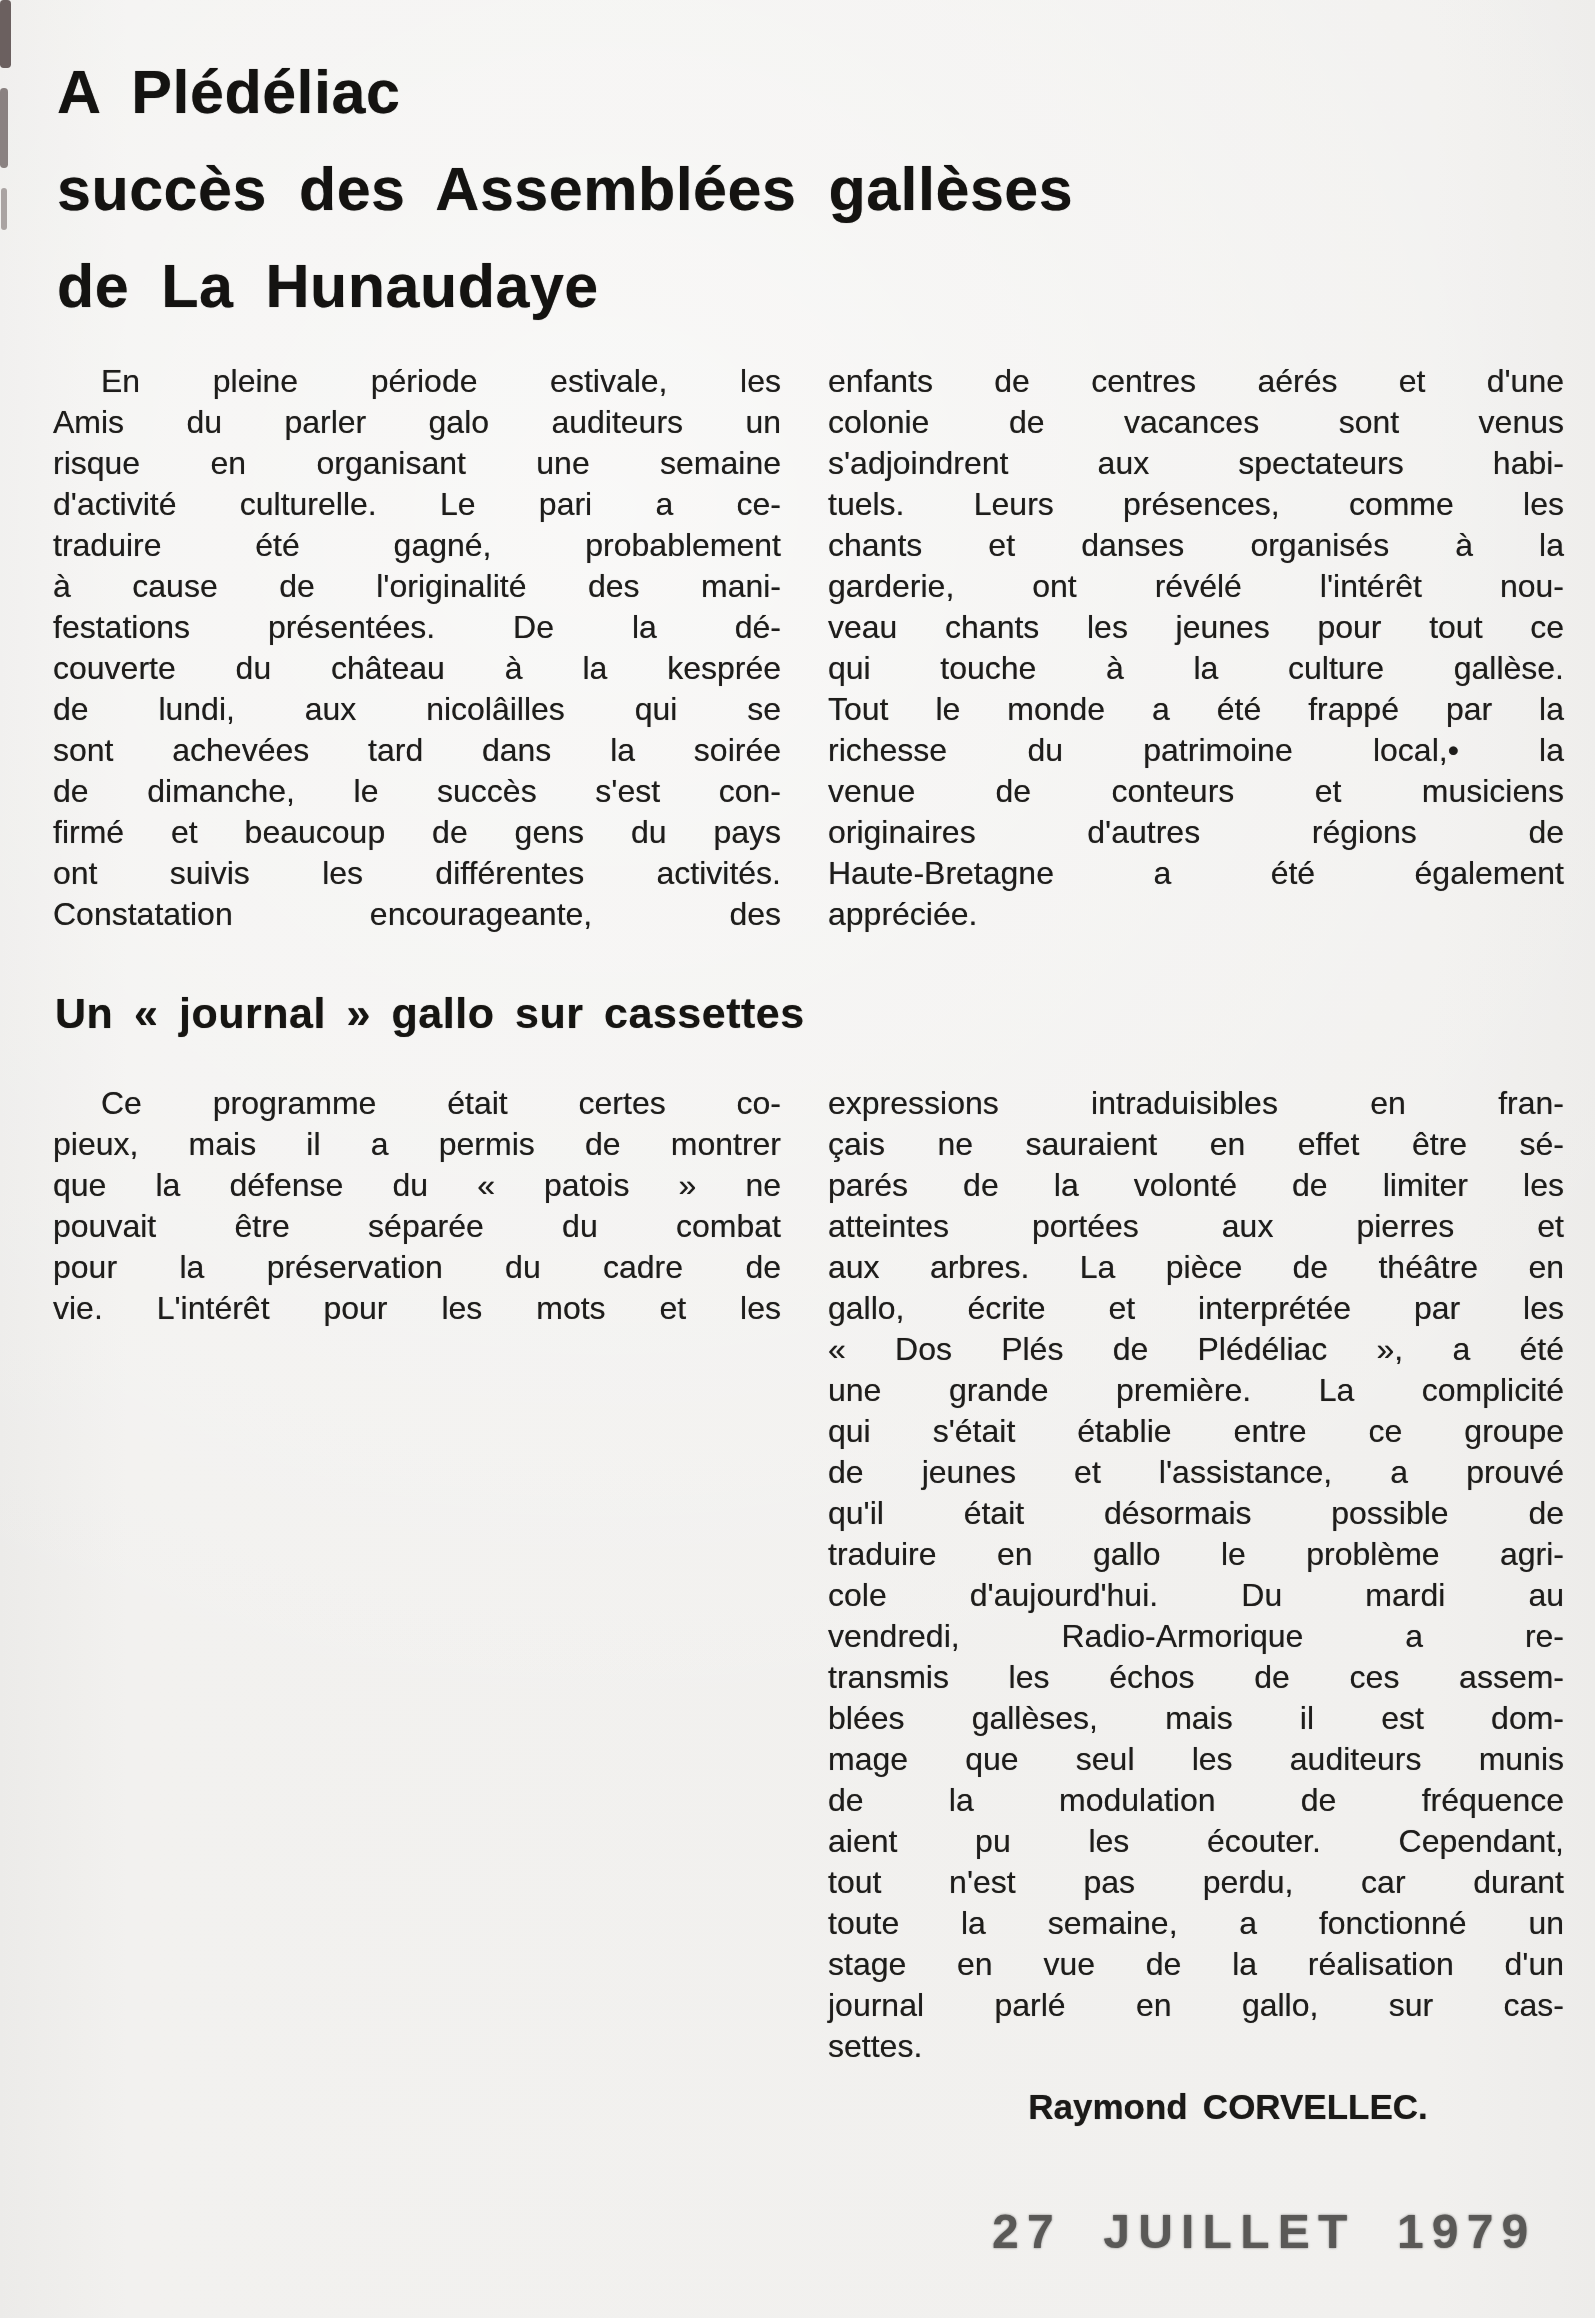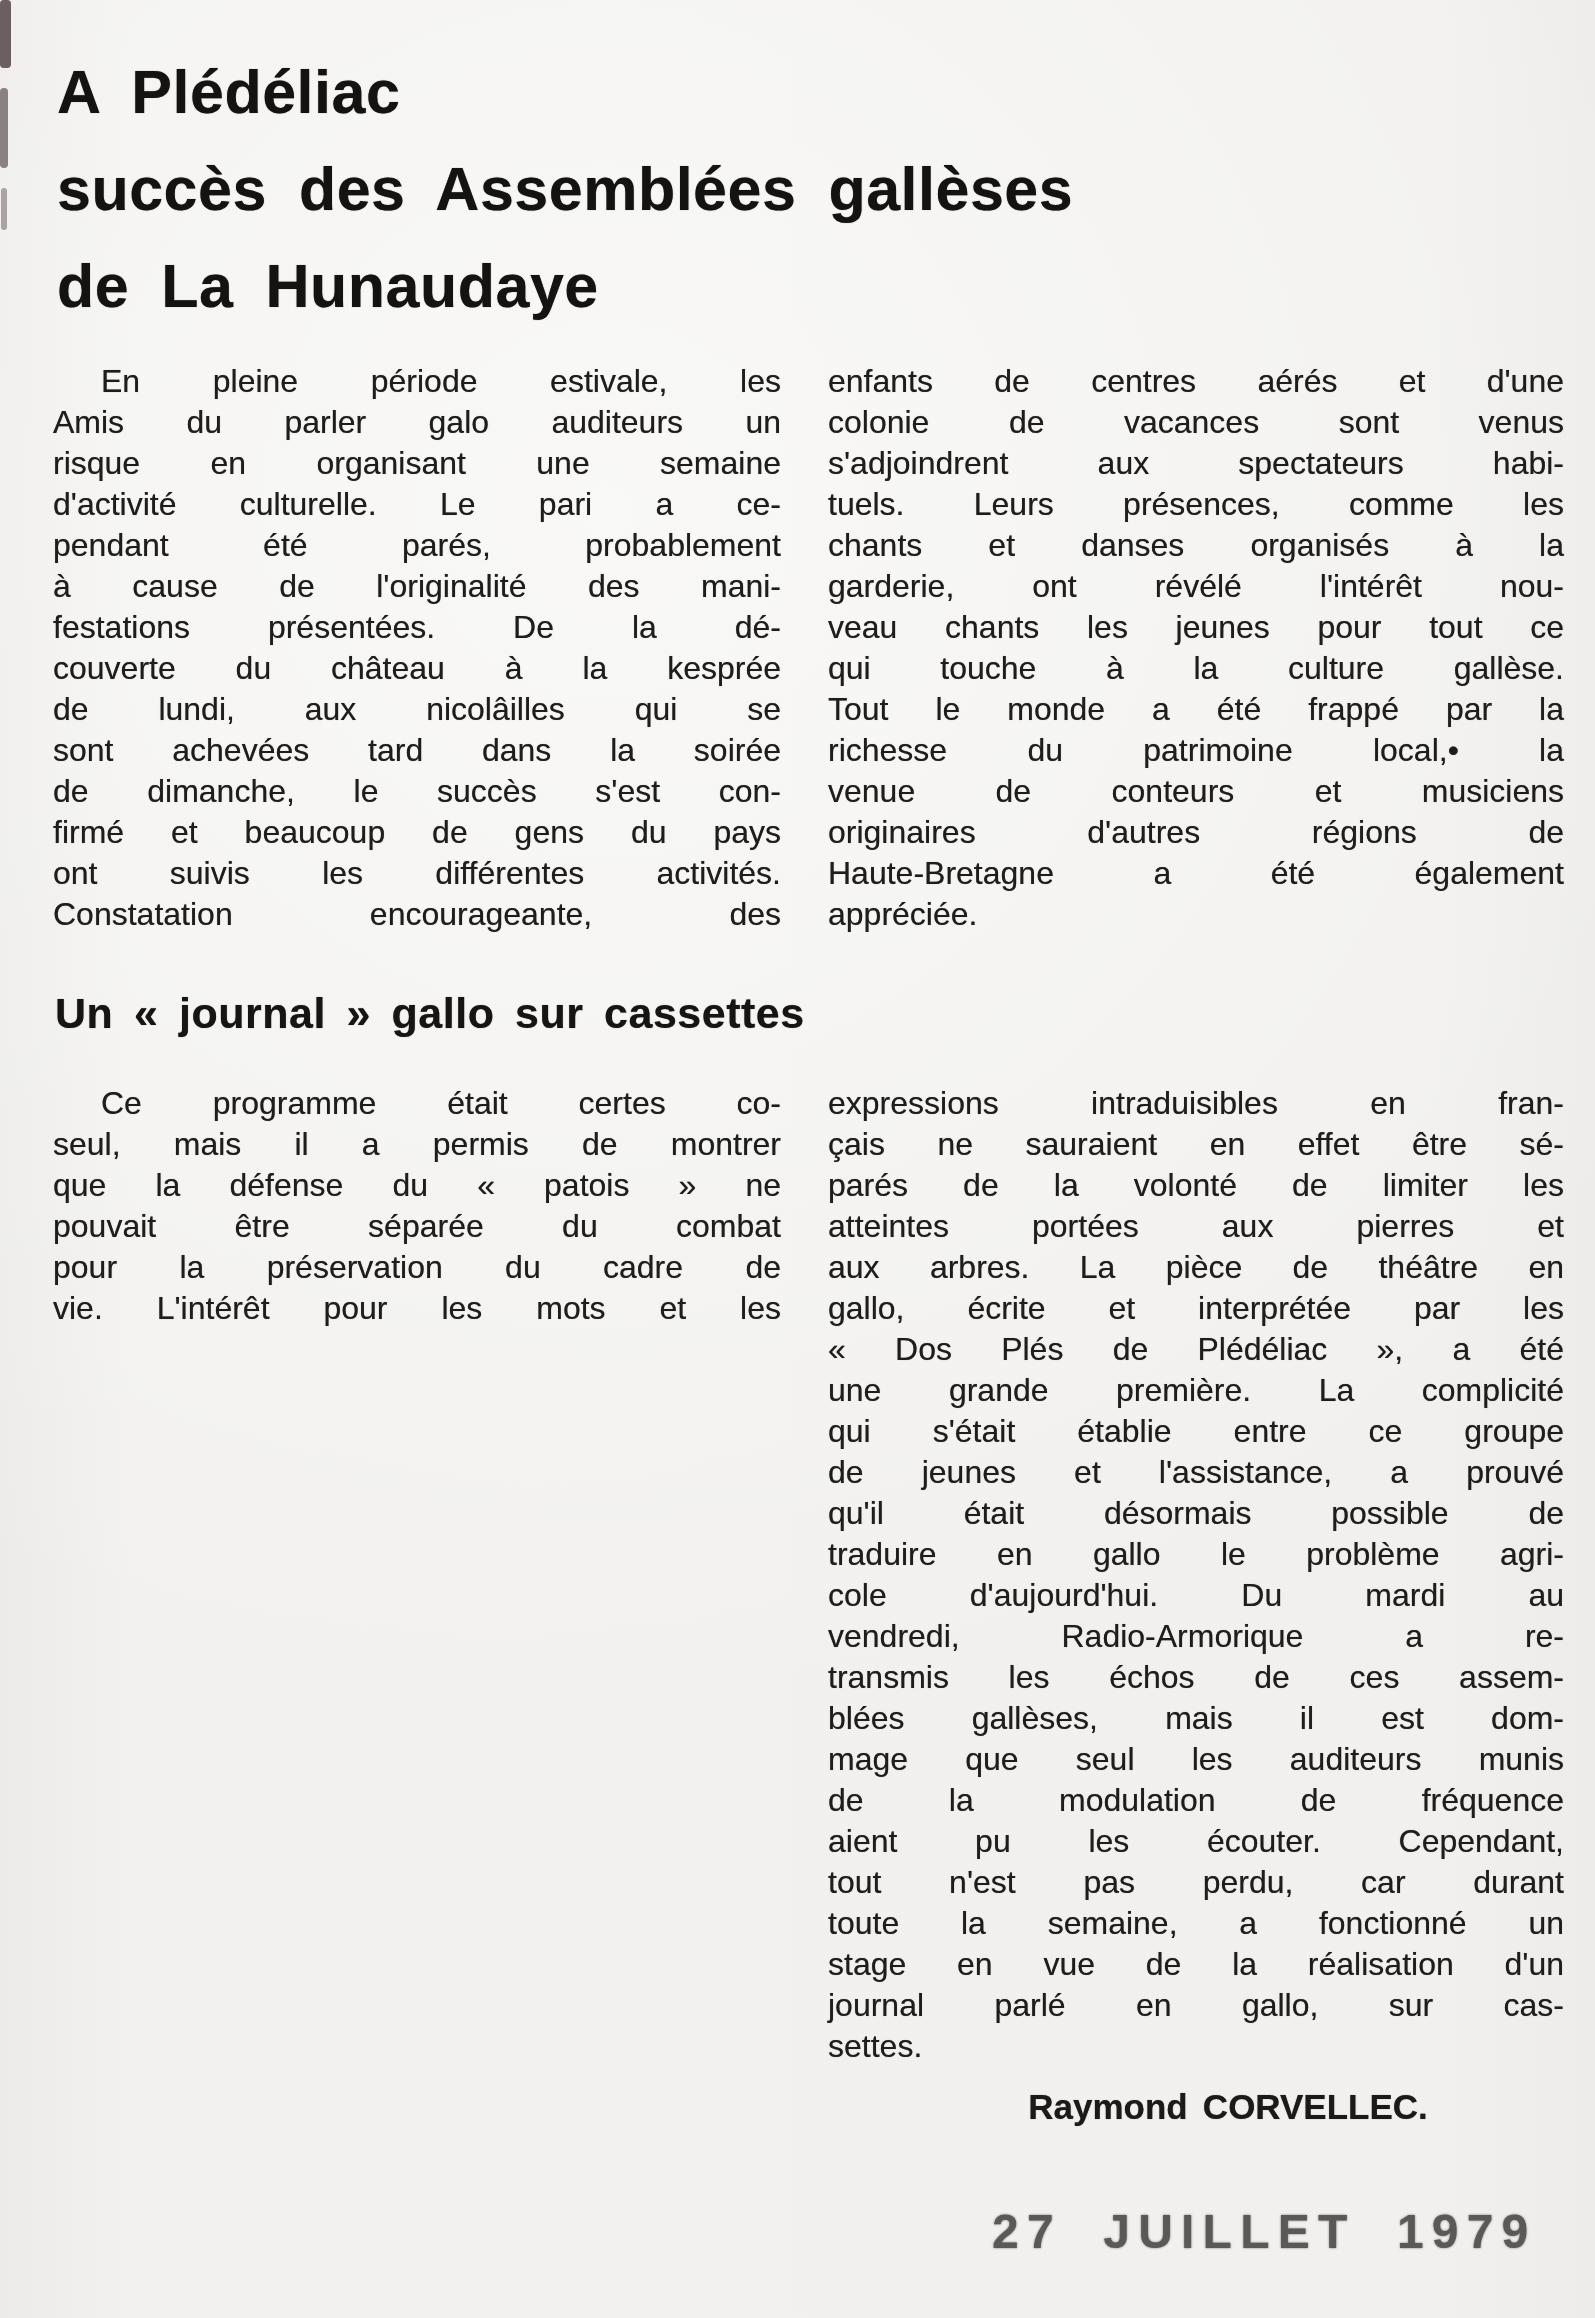--- a/index.html
+++ b/index.html
@@ -90,21 +90,21 @@
       <div class="line">A Plédéliac</div>
       <div class="line">succès des Assemblées gallèses</div>
       <div class="line">de La Hunaudaye</div>
     </div>
 
   <div class="col sec1-col1">
       <div class="line first">En pleine période estivale, les</div>
       <div class="line">Amis du parler galo auditeurs un</div>
       <div class="line">risque en organisant une semaine</div>
       <div class="line">d'activité culturelle. Le pari a ce-</div>
-      <div class="line">pendant été parés, probablement</div>
+      <div class="line">traduire été gagné, probablement</div>
       <div class="line">à cause de l'originalité des mani-</div>
       <div class="line">festations présentées. De la dé-</div>
       <div class="line">couverte du château à la kesprée</div>
       <div class="line">de lundi, aux nicolâilles qui se</div>
       <div class="line">sont achevées tard dans la soirée</div>
       <div class="line">de dimanche, le succès s'est con-</div>
       <div class="line">firmé et beaucoup de gens du pays</div>
       <div class="line">ont suivis les différentes activités.</div>
       <div class="line">Constatation encourageante, des</div>
     </div>
@@ -123,21 +123,21 @@
       <div class="line">venue de conteurs et musiciens</div>
       <div class="line">originaires d'autres régions de</div>
       <div class="line">Haute-Bretagne a été également</div>
       <div class="line noj">appréciée.</div>
     </div>
 
   <div class="subhead">Un « journal » gallo sur cassettes</div>
 
   <div class="col sec2-col1">
       <div class="line first">Ce programme était certes co-</div>
-      <div class="line">seul, mais il a permis de montrer</div>
+      <div class="line">pieux, mais il a permis de montrer</div>
       <div class="line">que la défense du « patois » ne</div>
       <div class="line">pouvait être séparée du combat</div>
       <div class="line">pour la préservation du cadre de</div>
       <div class="line">vie. L'intérêt pour les mots et les</div>
     </div>
 
   <div class="col sec2-col2">
       <div class="line">expressions intraduisibles en fran-</div>
       <div class="line">çais ne sauraient en effet être sé-</div>
       <div class="line">parés de la volonté de limiter les</div>

